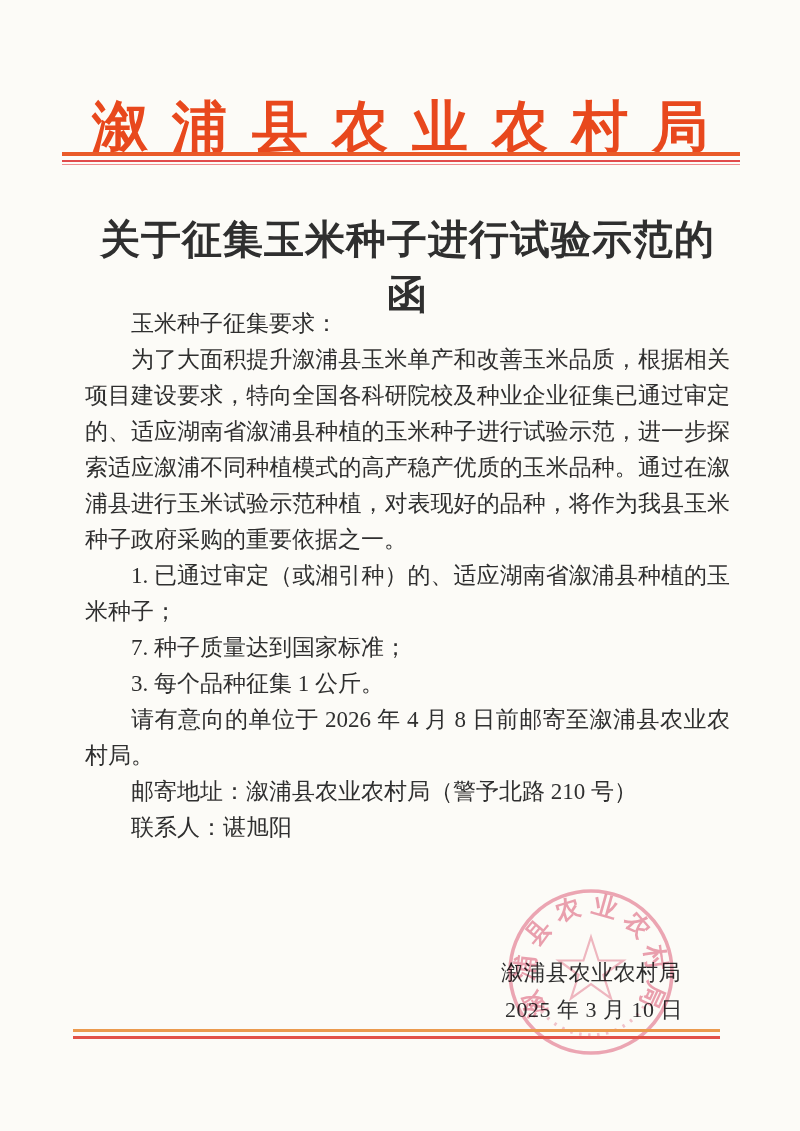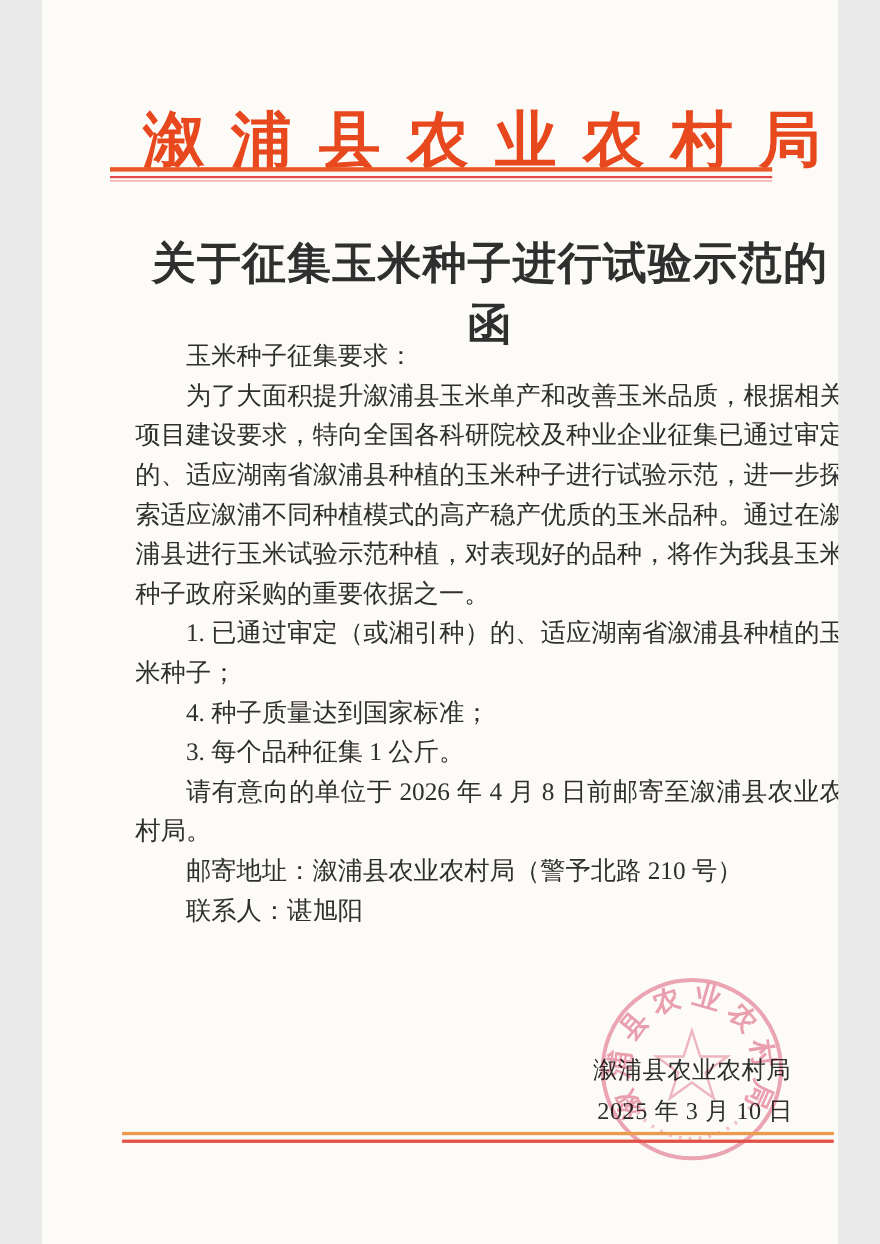--- a/index.html
+++ b/index.html
@@ -3,21 +3,21 @@
 <meta charset="utf-8">
 <title>Scanned Official Letter</title>
 <style>
   html,body{margin:0;padding:0;}
   body{
     background:#e9e9e9;
     font-family:"Liberation Serif","DejaVu Serif",serif;
   }
   .page{
     position:relative;
-    width:724px;height:1131px;
+    width:800px;height:1131px;
     margin:0 auto;
     background:#fcfbf7;
     overflow:hidden;
   }
   
   .letterhead{
     position:absolute;left:92px;top:90px;
     font-size:56px;font-weight:bold;
     letter-spacing:24px;white-space:nowrap;
     color:var(--head-red);
@@ -79,21 +79,21 @@
     <div class="hr-thin"></div>
     <div class="hr-hair"></div>
   </div>
 
   <h1 class="doc-title">关于征集玉米种子进行试验示范的函</h1>
 
   <div class="body-text">
     <p>玉米种子征集要求：</p>
     <p>为了大面积提升溆浦县玉米单产和改善玉米品质，根据相关项目建设要求，特向全国各科研院校及种业企业征集已通过审定的、适应湖南省溆浦县种植的玉米种子进行试验示范，进一步探索适应溆浦不同种植模式的高产稳产优质的玉米品种。通过在溆浦县进行玉米试验示范种植，对表现好的品种，将作为我县玉米种子政府采购的重要依据之一。</p>
     <p>1. 已通过审定（或湘引种）的、适应湖南省溆浦县种植的玉米种子；</p>
-    <p>4. 种子质量达到国家标准；</p>
+    <p>7. 种子质量达到国家标准；</p>
     <p>3. 每个品种征集 1 公斤。</p>
     <p>请有意向的单位于 2026 年 4 月 8 日前邮寄至溆浦县农业农村局。</p>
     <p>邮寄地址：溆浦县农业农村局（警予北路 210 号）</p>
     <p>联系人：谌旭阳</p>
   </div>
 
   <div class="sig-org">溆浦县农业农村局</div>
   <div class="sig-date">2025 年 3 月 10 日</div>
 
   <svg class="seal" viewBox="0 0 176 186" xmlns="http://www.w3.org/2000/svg">

